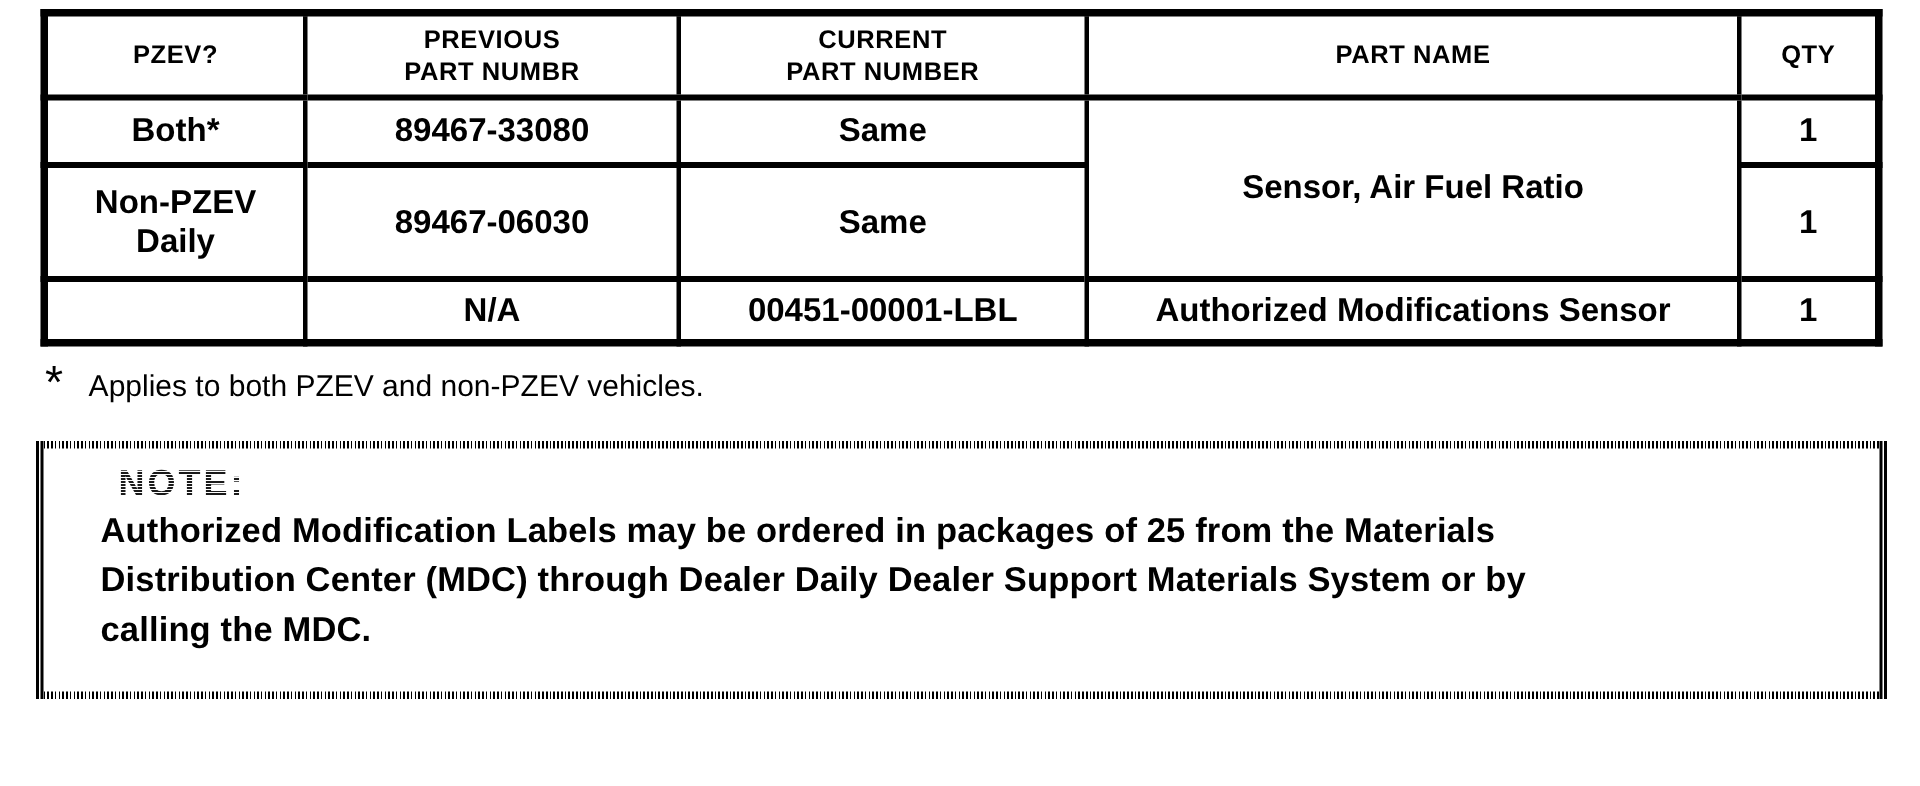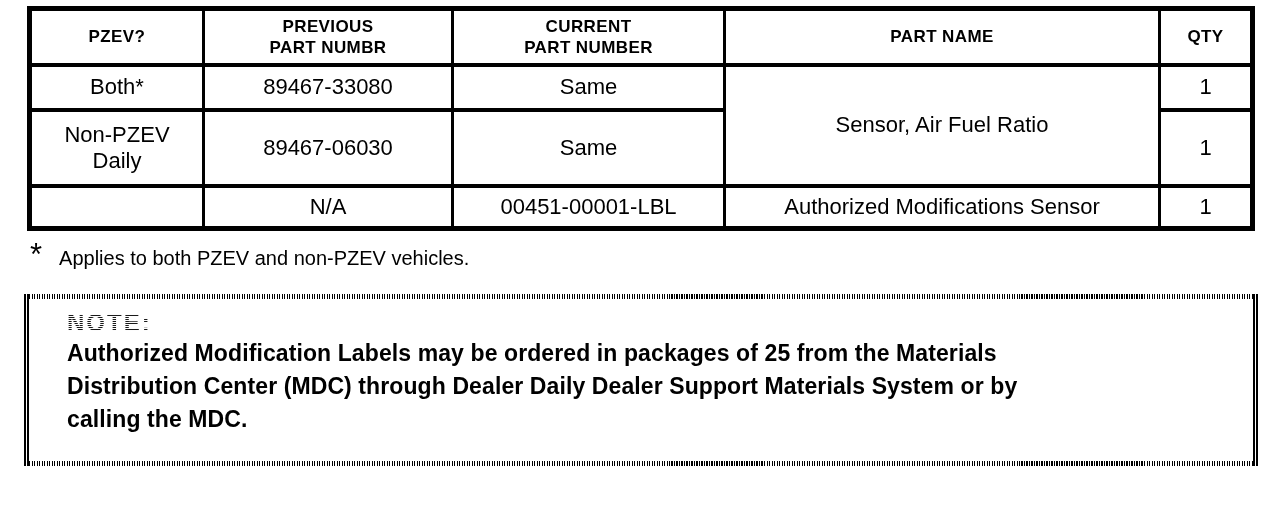--- a/index.html
+++ b/index.html
@@ -38,21 +38,21 @@
   }
   table.parts th {
     font-size: 17px;
     font-weight: bold;
     line-height: 1.25;
     letter-spacing: 0.4px;
     white-space: pre-line;
   }
   table.parts td {
     font-size: 22px;
-    font-weight: normal;
+    font-weight: bold;
     white-space: pre-line;
     line-height: 1.18;
   }
   tr.r-head { height: 56px; }
   tr.r-1    { height: 45px; }
   tr.r-2    { height: 76px; }
   tr.r-3    { height: 43px; }
 
   
   .footnote {
@@ -86,20 +86,21 @@
     background-position: 0 0, 0 100%;
     background-repeat: no-repeat;
     padding: 15px 20px 0 38px;
   }
   .note-title {
     display: inline-block;
     font-size: 24px;
     font-weight: bold;
     letter-spacing: 2px;
     color: #6a6a6a;
+    margin-left: 12px;
   }
   @supports ((-webkit-background-clip: text) or (background-clip: text)) {
     .note-title {
       background-image: repeating-linear-gradient(180deg, #1a1a1a 0 1px, #fdfdfd 1px 2px);
       -webkit-background-clip: text;
       background-clip: text;
       color: transparent;
     }
   }
   .note-body {

